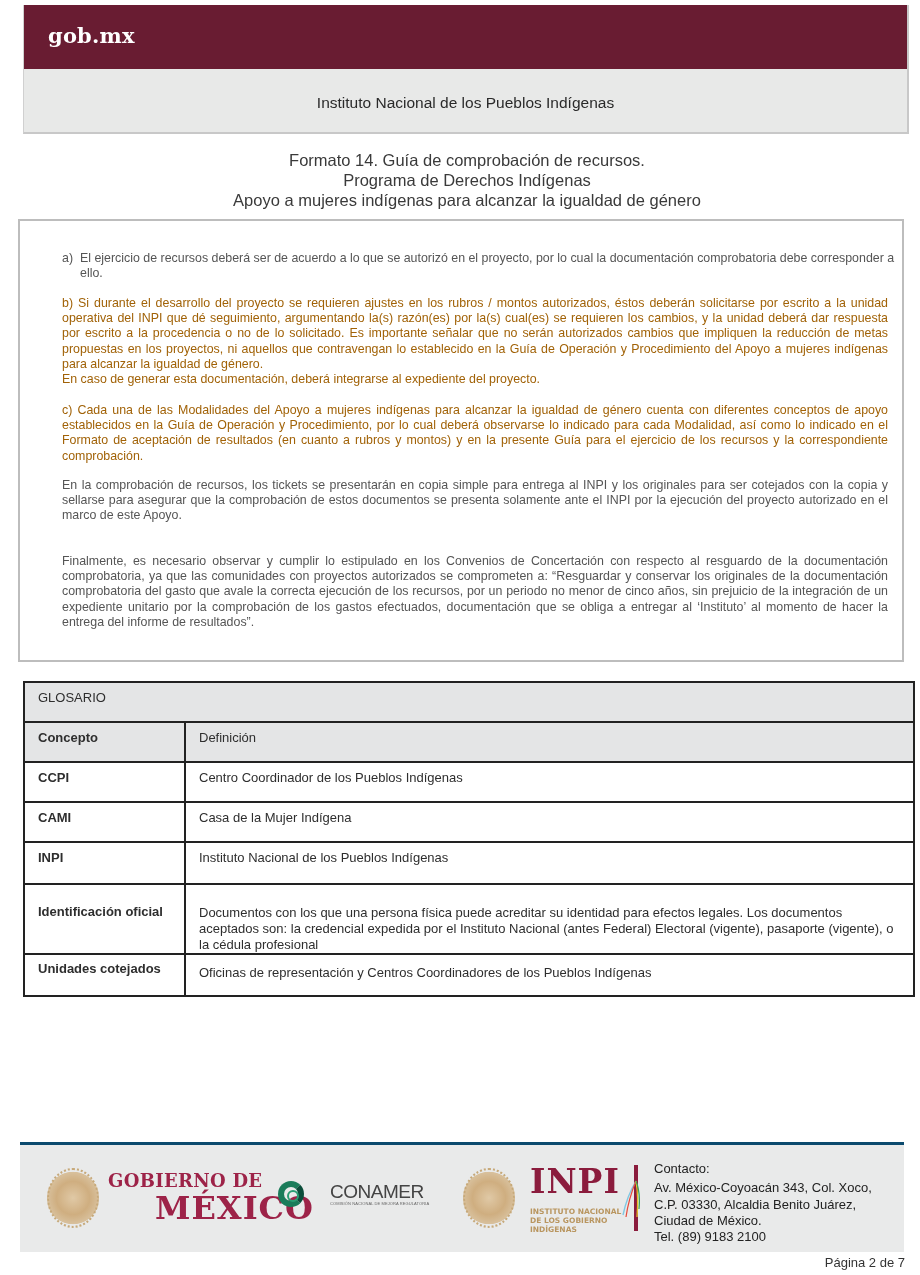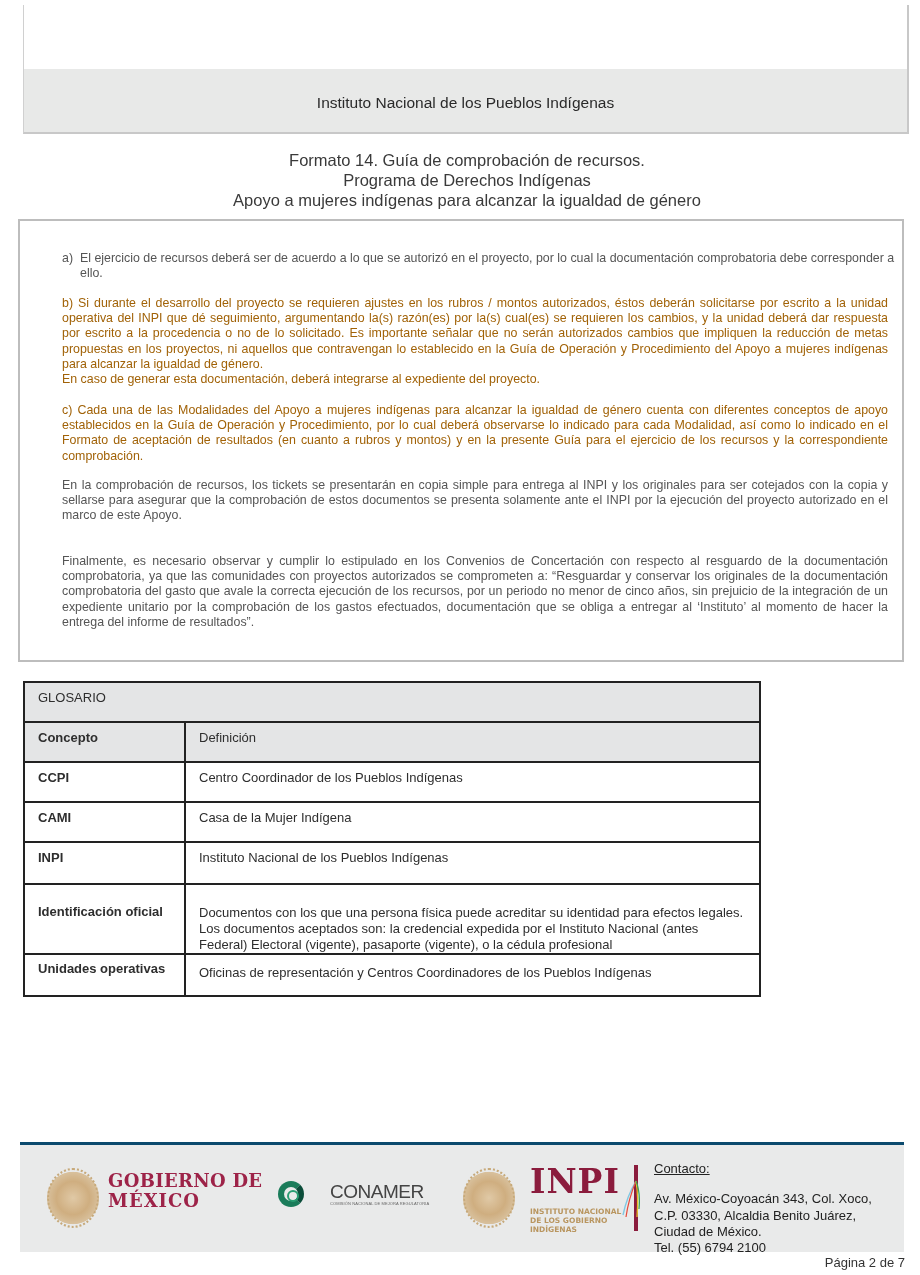--- a/index.html
+++ b/index.html
@@ -18,57 +18,60 @@
 
   
   .text-box { position: absolute; left: 18px; top: 219px; width: 886px; height: 443px; border: 2px solid #bdbdbd; }
   .para { position: absolute; left: 42px; width: 826px; font-family: "Liberation Sans", sans-serif; font-size: 12.4px; line-height: 15.2px; color: #555; text-align: justify; }
   .para.dark { color: #a16207; }
   .para-a { top: 30px; width: 840px; display: flex; }
   .para-a .lbl { width: 18px; flex: none; }
   .para-a .txt { text-align: left; }
 
   
-  .gloss { position: absolute; left: 23px; top: 681px; width: 738px; border-collapse: collapse; font-family: "Liberation Sans", sans-serif; font-size: 13px; color: #2e2e2e; }
+  .gloss { position: absolute; left: 23px; top: 681px; width: 892px; border-collapse: collapse; font-family: "Liberation Sans", sans-serif; font-size: 13px; color: #2e2e2e; }
   .gloss td { border: 2px solid #222; vertical-align: top; padding: 7px 13px 0 13px; line-height: 16px; }
   .gloss .hdr td { background: #e4e5e6; }
   .gloss .c1 { width: 161px; font-weight: bold; }
   .r40 td { height: 40px; }
   .r68 td { height: 68px; }
   .r42 td { height: 42px; }
   .gloss .unit td { padding-top: 6px; }
 
   
   .footer { position: absolute; left: 20px; top: 1142px; width: 884px; height: 110px; background: #e9eaea; border-top: 3px solid #0c4a6e; }
   .seal { position: absolute; width: 52px; height: 60px; border-radius: 50%; background: radial-gradient(circle at 50% 50%, #e0c9a6 0%, #cfae80 45%, #d8c09c 70%, #e9eaea 72%); border: 2px dotted #c7a979; }
   .seal1 { left: 27px; top: 23px; }
   .seal2 { left: 443px; top: 23px; }
   .gob { position: absolute; left: 88px; top: 27px; font-family: "DejaVu Serif", serif; font-weight: bold; color: #9d2348; line-height: 1; }
   .gob .l1 { font-size: 18px; letter-spacing: 0.3px; }
-  .gob .l2 { font-size: 18px; letter-spacing: 1px; margin-top: 2px; }
+  .gob .l2 { font-size: 32px; letter-spacing: 1px; margin-top: 2px; margin-left: 47px; }
   .conamer { position: absolute; left: 258px; top: 36px; display: flex; align-items: center; gap: 24px; }
   .con-icon { width: 26px; height: 26px; border-radius: 50%; border: 6px solid #1a7c5a; border-right-color: #0b4d3a; position: relative; }
   .con-icon::after { content: ""; position: absolute; left: 3px; top: 3px; width: 8px; height: 8px; border-radius: 50%; border: 2px solid #2a9d73; }
   .con-text { margin-left: 2px; }
   .con-name { font-family: "Liberation Sans", sans-serif; font-size: 19px; color: #444; letter-spacing: -0.5px; line-height: 18px; }
   .con-sub { font-family: "Liberation Sans", sans-serif; font-size: 4px; color: #666; letter-spacing: 0.1px; }
   .inpi { position: absolute; left: 510px; top: 20px; }
   .inpi .big { font-family: "DejaVu Serif", serif; font-weight: bold; font-size: 33px; color: #8b1c3d; letter-spacing: 1px; line-height: 34px; }
   .inpi .small { font-family: "DejaVu Sans", sans-serif; font-weight: bold; font-size: 7.5px; color: #b99660; line-height: 9px; margin-top: 8px; }
   .staff { position: absolute; left: 614px; top: 20px; width: 4px; height: 66px; background: #8b1c3d; }
   .threads { position: absolute; left: 602px; top: 34px; width: 18px; height: 40px; }
   .contact { position: absolute; left: 634px; top: 16px; font-family: "Liberation Sans", sans-serif; font-size: 13px; color: #222; line-height: 16.3px; }
-  .contact .t { margin-bottom: 14px; text-decoration: underline; }
+  .contact .t { margin-bottom: 3px; }
 
   .page-num { position: absolute; right: 15px; top: 1255px; font-family: "Liberation Sans", sans-serif; font-size: 13px; color: #333; }
 </style>
 </head>
 <body>
 
 <div class="header-box">
+  <div class="header-top">
+    <div class="logo">gob.mx</div>
+  </div>
   <div class="header-bottom">
     <div class="inst-name">Instituto Nacional de los Pueblos Indígenas</div>
   </div>
 </div>
 
 <div class="title-block">
   <div>Formato 14. Guía de comprobación de recursos.</div>
   <div>Programa de Derechos Indígenas</div>
   <div>Apoyo a mujeres indígenas para alcanzar la igualdad de género</div>
 </div>
@@ -104,21 +107,21 @@
   </tr>
   <tr class="r42">
     <td class="c1">INPI</td>
     <td>Instituto Nacional de los Pueblos Indígenas</td>
   </tr>
   <tr class="r68">
     <td class="c1" style="padding-top:19px;">Identificación oficial</td>
     <td style="padding-top:20px;">Documentos con los que una persona física puede acreditar su identidad para efectos legales. Los documentos aceptados son: la credencial expedida por el Instituto Nacional (antes Federal) Electoral (vigente), pasaporte (vigente), o la cédula profesional</td>
   </tr>
   <tr class="r42 unit">
-    <td class="c1">Unidades operativas</td>
+    <td class="c1">Unidades cotejados</td>
     <td style="padding-top:10px;">Oficinas de representación y Centros Coordinadores de los Pueblos Indígenas</td>
   </tr>
 </tbody>
   </table>
 
 <div class="footer">
   <div class="seal seal1"></div>
   <div class="gob">
     <div class="l1">GOBIERNO DE</div>
     <div class="l2">MÉXICO</div>
@@ -147,17 +150,17 @@
     <path d="M14 2 C9 14, 6 24, 4 38" stroke="#e74c3c" stroke-width="1.2" fill="none"></path>
     <path d="M14 2 C16 14, 16 26, 15 38" stroke="#e6c229" stroke-width="1.3" fill="none"></path>
     <path d="M14 2 C18 12, 18 20, 17 30" stroke="#3aa55b" stroke-width="1.2" fill="none"></path>
   </svg>
 
   <div class="contact">
     <div class="t">Contacto:</div>
     <div>Av. México-Coyoacán 343, Col. Xoco,</div>
     <div>C.P. 03330, Alcaldia Benito Juárez,</div>
     <div>Ciudad de México.</div>
-    <div>Tel. (55) 6794 2100</div>
+    <div>Tel. (89) 9183 2100</div>
   </div>
 </div>
 
 <div class="page-num">Página 2 de 7</div>
 
 </body></html>

